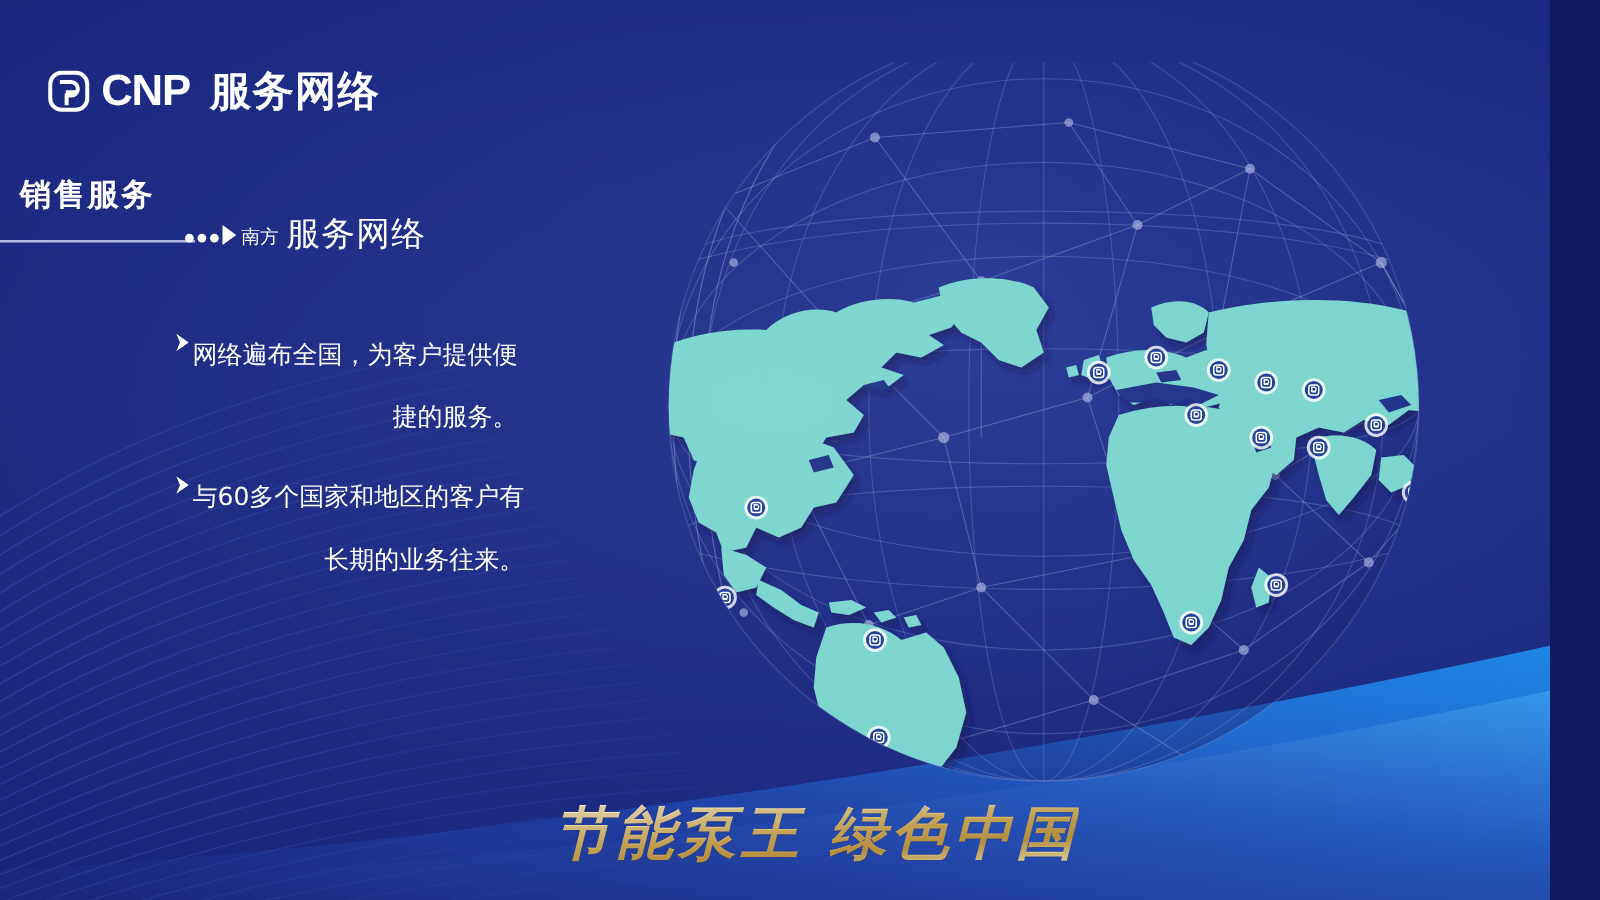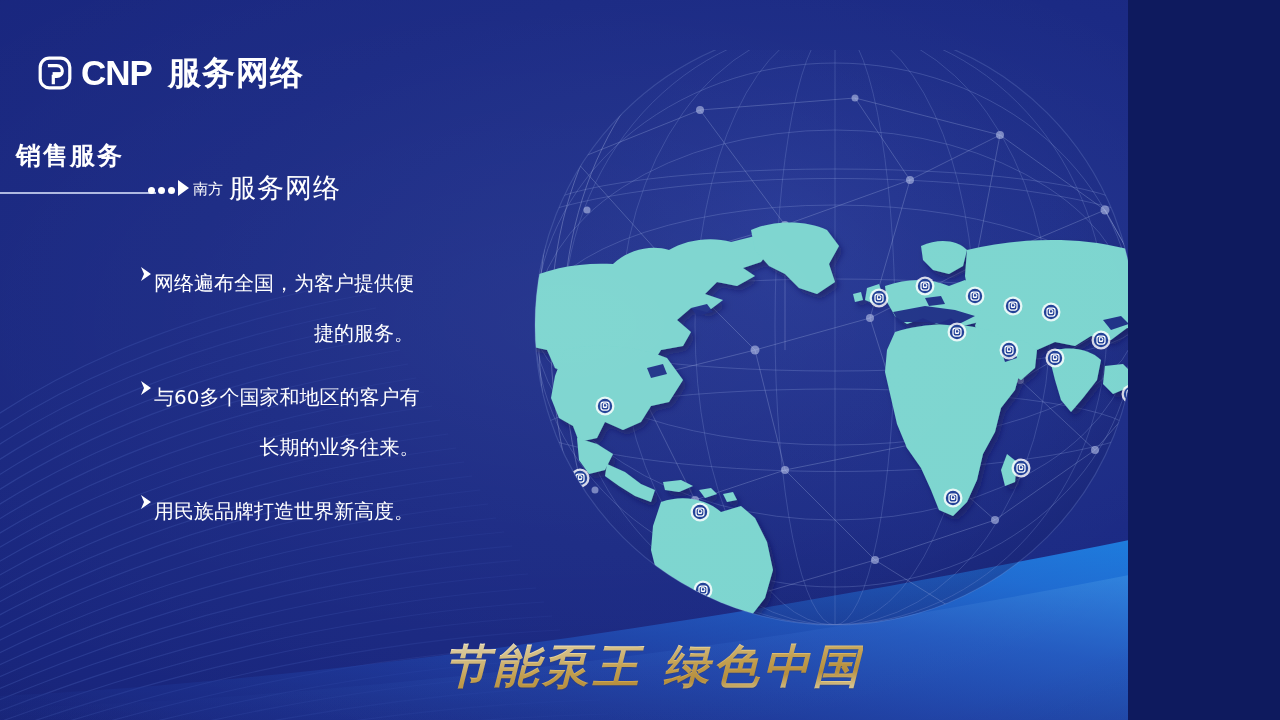--- a/index.html
+++ b/index.html
@@ -1,19 +1,19 @@
 <!DOCTYPE html>
 <html><head>
 <meta charset="utf-8">
 <style>
   html,body{margin:0;padding:0;background:#0e1a5e;}
   *{box-sizing:border-box;}
   #slide{
     position:relative;
-    width:1128px;height:720px;overflow:hidden;
+    width:1240px;height:720px;overflow:hidden;
     background:#1b2a84;
     font-family:"Liberation Sans","DejaVu Sans",sans-serif;
     color:#ffffff;
   }
 
   
   .bg-base{position:absolute;inset:0;background:
       radial-gradient(120% 90% at 72% 38%, #22348f 0%, #1b2a84 45%, #18247a 100%);}
   .bg-vignette{position:absolute;inset:0;
       background:radial-gradient(130% 110% at 50% 45%, rgba(255,255,255,.04) 0%, rgba(0,0,0,0) 55%, rgba(0,0,0,.22) 100%);}
@@ -389,25 +389,19 @@
       <span class="tx">网络遍布全国，为客户提供便
 捷的服务。</span>
     </div>
     <div class="bullet">
       <svg class="mk" viewBox="0 0 16 30">
         <path d="M3,8 L13,15 L3,22 L6,15 Z" fill="#ffffff"></path>
       </svg>
       <span class="tx">与60多个国家和地区的客户有
 长期的业务往来。</span>
     </div>
-    <div class="bullet">
-      <svg class="mk" viewBox="0 0 16 30">
-        <path d="M3,8 L13,15 L3,22 L6,15 Z" fill="#ffffff"></path>
-      </svg>
-      <span class="tx">用民族品牌打造世界新高度。</span>
-    </div>
   </div>
 
   <div class="slogan">
     <span>节能泵王 绿色中国</span>
   </div>
 
 </div>
 
 </body></html>

